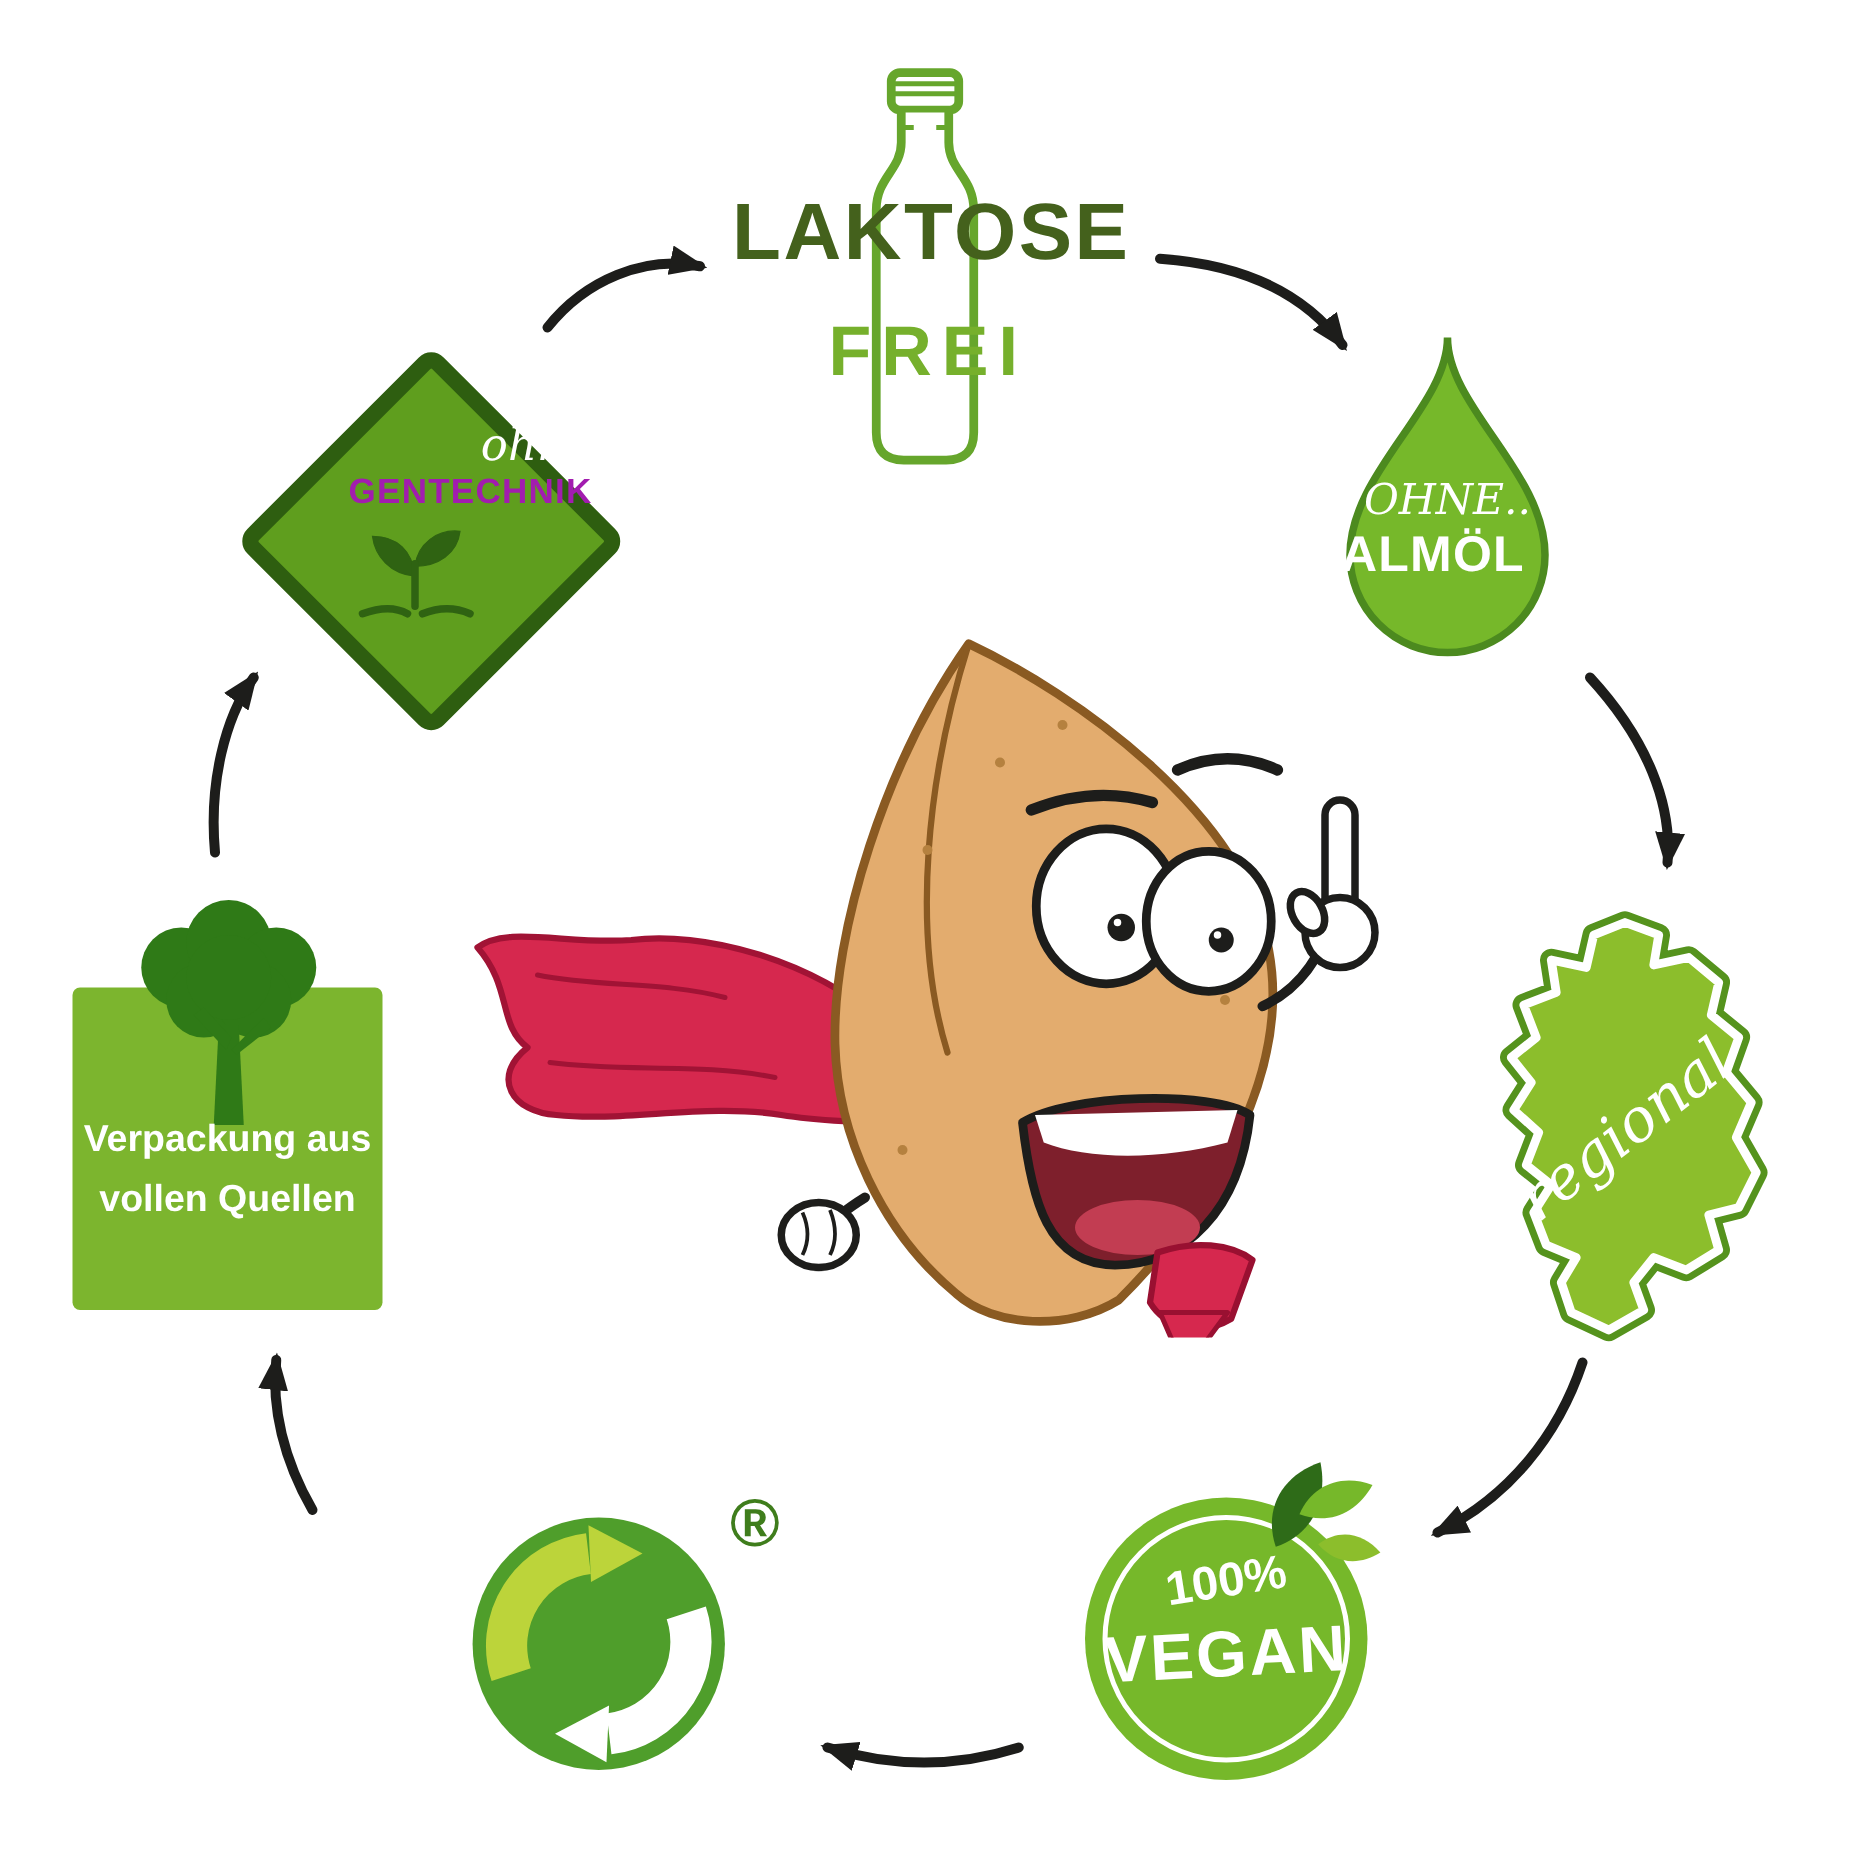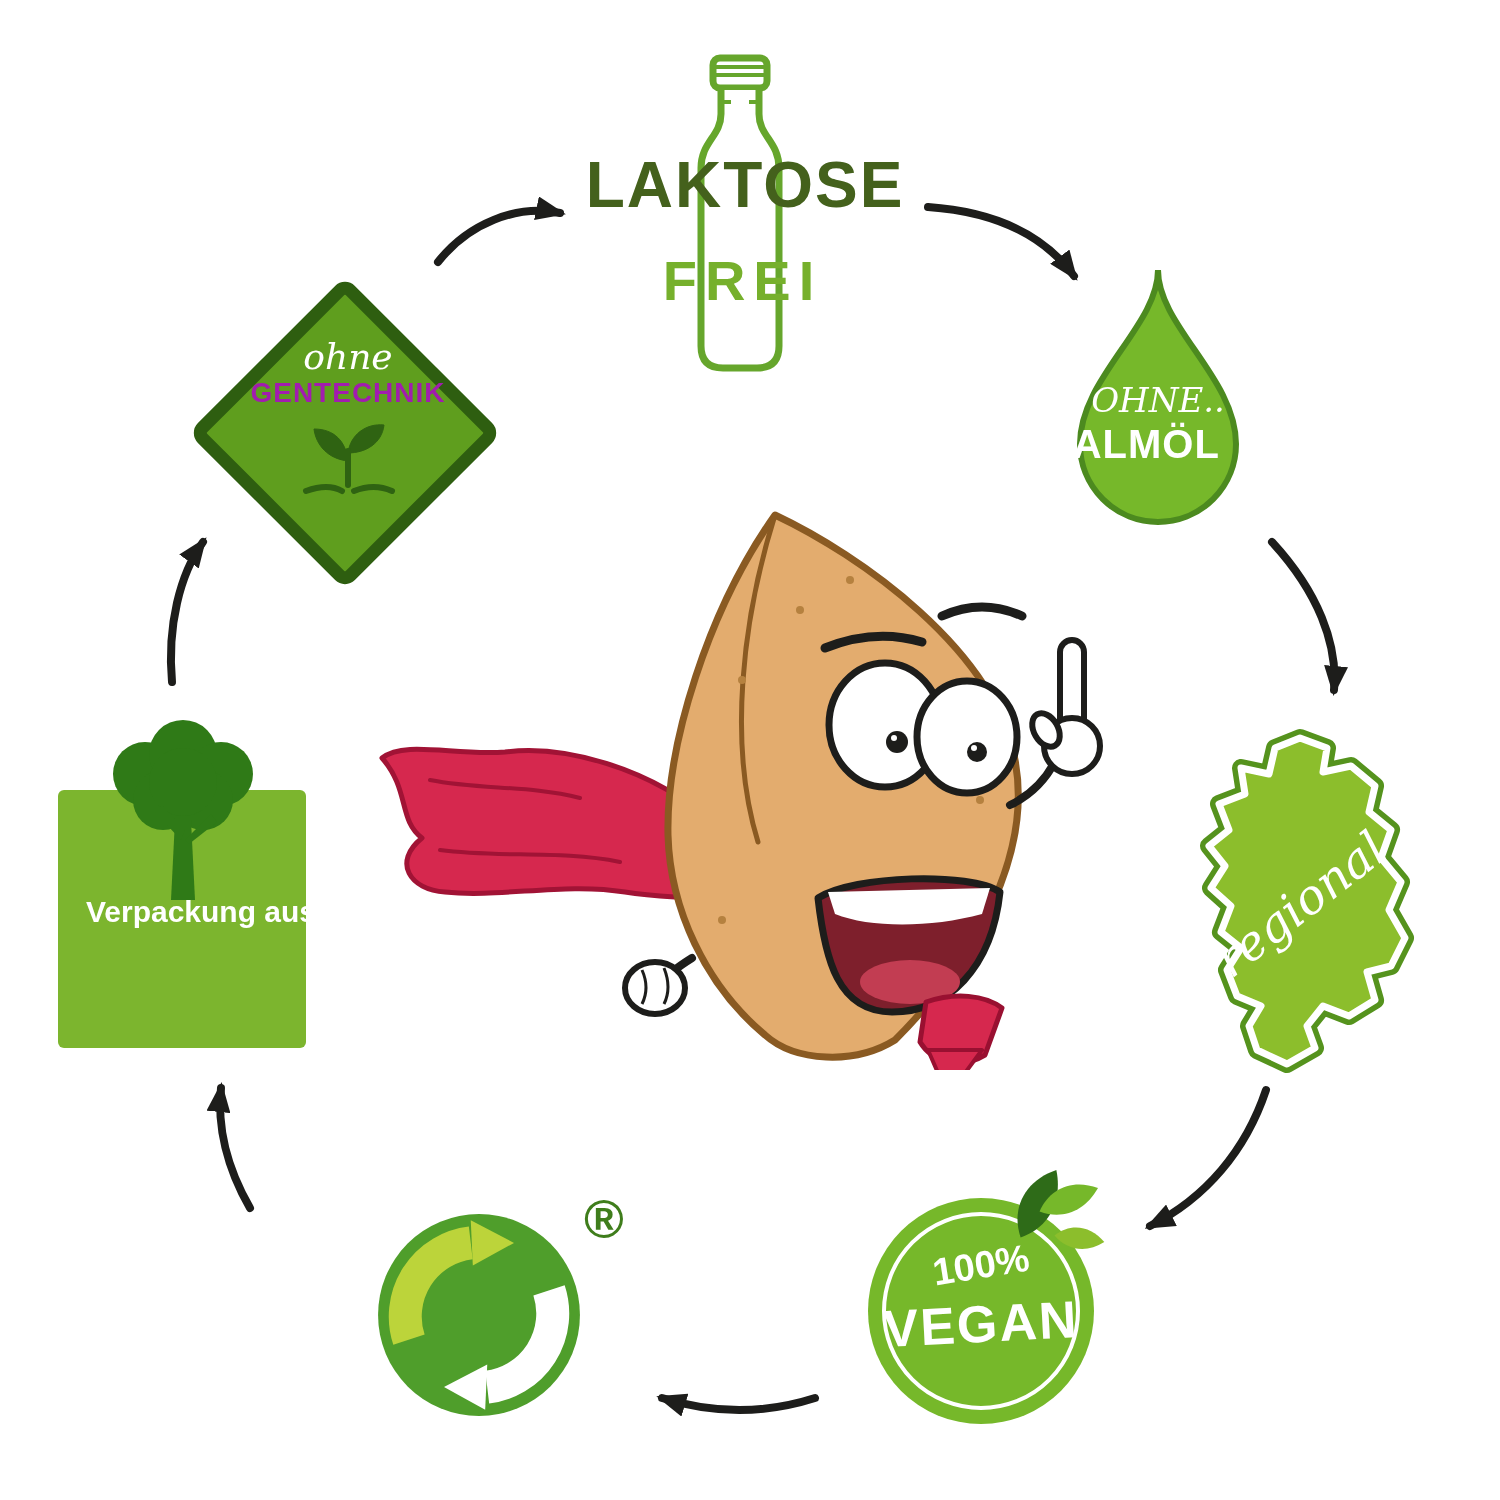--- a/index.html
+++ b/index.html
@@ -14,21 +14,21 @@
   .bottle{position:absolute;left:675px;top:50px;width:130px;height:330px;}
   .lak-line1{position:absolute;left:575px;top:148px;width:340px;text-align:center;
              font-size:64px;font-weight:bold;letter-spacing:2px;color:#44611c;}
   .lak-line2{position:absolute;left:645px;top:248px;width:195px;text-align:center;
              font-size:56px;font-weight:bold;letter-spacing:8px;color:#76b02c;}
 
   
   .badge-gen{position:absolute;left:190px;top:278px;width:284px;height:284px;}
   .diamond{position:absolute;left:44px;top:44px;width:196px;height:196px;background:#5f9e1e;
            border:13px solid #2e5e10;border-radius:14px;transform:rotate(45deg);}
-  .gen-content{position:absolute;left:16px;top:0;width:284px;height:284px;text-align:center;}
+  .gen-content{position:absolute;left:0;top:0;width:284px;height:284px;text-align:right;}
   .gen-ohne{margin-top:58px;font-family:"DejaVu Serif",serif;font-style:italic;
             font-size:36px;color:#ffffff;}
   .gen-main{font-size:28px;font-weight:bold;letter-spacing:1px;color:#a21caf;margin-top:0px;}
   .gen-sprout{margin:6px auto 0 auto;}
 
   
   .badge-palm{position:absolute;left:1048px;top:262px;width:220px;height:290px;}
   .palm-line1{position:absolute;left:0;top:118px;width:220px;text-align:center;
               font-family:"DejaVu Serif",serif;font-style:italic;font-weight:normal;
               font-size:34px;color:#ffffff;}
@@ -55,21 +55,21 @@
 
   
   .badge-dot{position:absolute;left:376px;top:1212px;width:206px;height:206px;}
   .dot-r{position:absolute;left:584px;top:1188px;font-size:54px;font-weight:bold;color:#3f7d1c;}
 
   
   .badge-pack{position:absolute;left:58px;top:790px;width:248px;height:258px;background:#7cb52e;
               border-radius:6px;}
   .pack-tree{position:absolute;left:85px;top:712px;}
   .pack-text{position:absolute;left:58px;top:888px;width:248px;text-align:center;color:#ffffff;
-             font-size:30px;line-height:48px;font-weight:bold;padding-left:19px;}
+             font-size:30px;line-height:48px;font-weight:bold;}
 
   
   .mascot{position:absolute;left:370px;top:490px;width:740px;height:580px;}
 </style>
 </head>
 <body>
 
 <div class="canvas">
 
   <svg class="arrows" viewBox="0 0 1500 1500">
@@ -178,20 +178,21 @@
         <circle cx="78" cy="88" r="30"></circle>
         <circle cx="118" cy="88" r="30"></circle>
         <circle cx="98" cy="70" r="34"></circle>
         <path d="M90,108 L86,188 L110,188 L106,108 Z"></path>
         <path d="M96,128 L70,100 L78,94 L100,118 Z"></path>
         <path d="M100,128 L126,102 L132,110 L104,132 Z"></path>
       </g>
     </svg>
     <div class="pack-text">
       <div>Verpackung aus</div>
+      <div>vollen Quellen</div>
     </div>
   </div>
 
   <svg class="mascot" viewBox="0 0 740 580">
 
     <g>
       <path d="M345,335 C280,275 190,255 135,262 C85,266 35,250 12,268 C40,300 28,330 52,348 C22,372 40,400 75,402 C130,408 195,392 255,402 C315,412 352,400 368,432 C358,400 350,365 345,335 Z" fill="#d6284e" stroke="#a11335" stroke-width="5" stroke-linejoin="round"></path>
       <path d="M60,290 C110,300 160,295 210,308 M70,360 C130,368 190,360 250,372" stroke="#a11335" stroke-width="4" fill="none" stroke-linecap="round"></path>
     </g>
 

